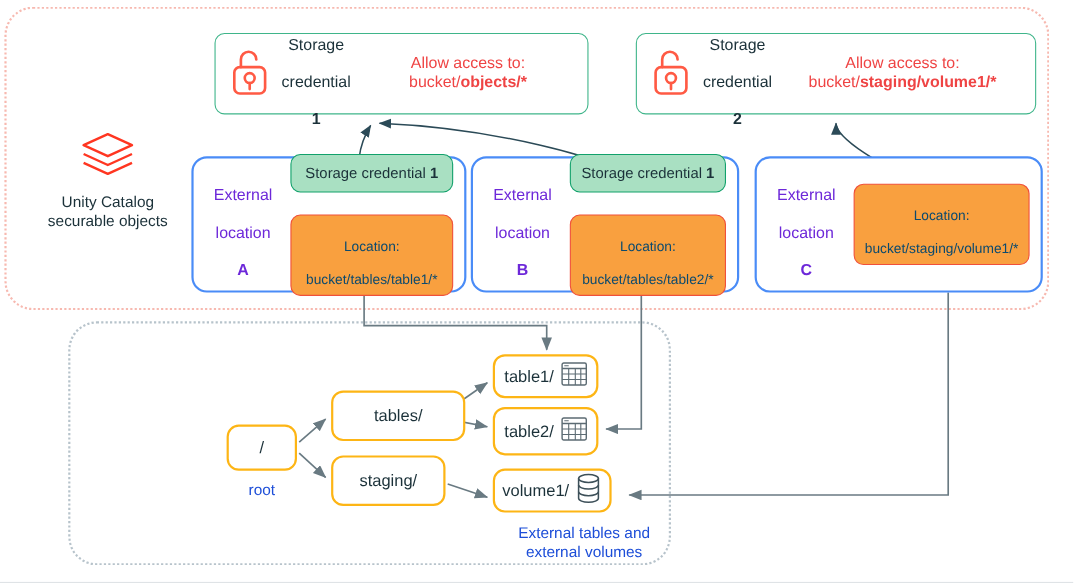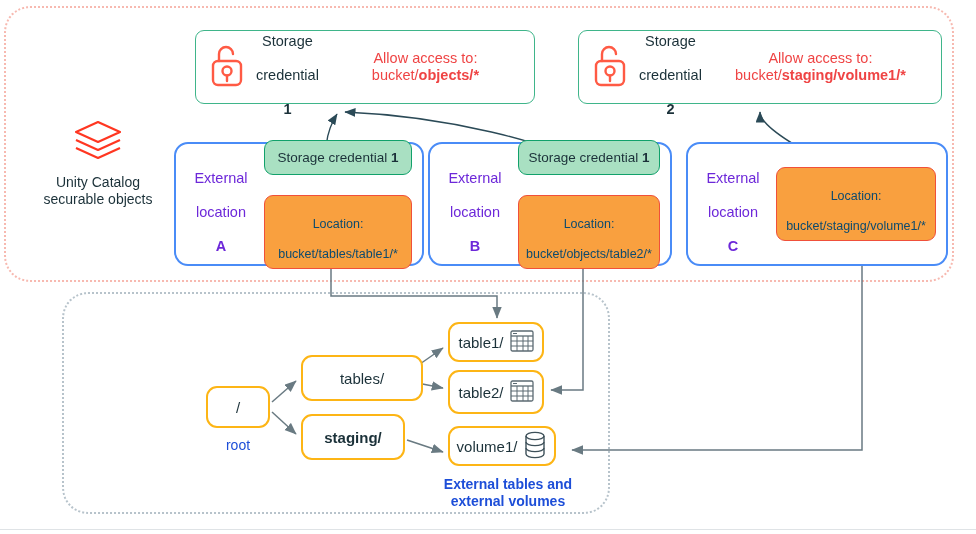--- a/index.html
+++ b/index.html
@@ -154,34 +154,34 @@
     box-sizing: border-box;
     display: flex;
     align-items: center;
     justify-content: center;
     gap: 6px;
     font-size: 15px;
     color: #1b3139;
   }
   #node-root    { left: 206px; top: 386px; width: 64px;  height: 42px; }
   #node-tables  { left: 301px; top: 355px; width: 122px; height: 46px; }
-  #node-staging { left: 301px; top: 414px; width: 104px; height: 46px; font-weight: bold; }
+  #node-staging { left: 301px; top: 414px; width: 104px; height: 46px; }
   #node-table1  { left: 448px; top: 322px; width: 96px;  height: 40px; border-radius: 11px; }
   #node-table2  { left: 448px; top: 370px; width: 96px;  height: 44px; }
   #node-volume1 { left: 448px; top: 426px; width: 108px; height: 40px; }
 
   .node-caption {
     font-size: 14px;
     line-height: 17px;
     text-align: center;
     color: #1d4ed8;
     white-space: pre-line;
   }
   #caption-root { left: 196px; top: 437px; width: 84px; }
-  #caption-ext  { left: 420px; top: 476px; width: 176px; font-weight: bold; }
+  #caption-ext  { left: 443px; top: 476px; width: 176px; }
 
   
   #wires { left: 0; top: 0; width: 976px; height: 534px; pointer-events: none; }
 </style>
 </head>
 <body>
 
 <div id="canvas">
 
   <div class="abs" id="uc-container"></div>
@@ -296,21 +296,21 @@
       <span>External</span><br>
       <span>location</span><br>
       <b>B</b>
     </div>
     <div class="extloc-right">
       <div class="chip-green">
         <span>Storage credential </span><b>1</b>
       </div>
       <div class="chip-orange">
         <span>Location:</span><br>
-        <span>bucket/</span><b>objects/table2/*</b>
+        <span>bucket/</span><b>tables/table2/*</b>
       </div>
     </div>
   </div>
 
   <div class="abs extloc" id="extC">
     <div class="extloc-label">
       <span>External</span><br>
       <span>location</span><br>
       <b>C</b>
     </div>

